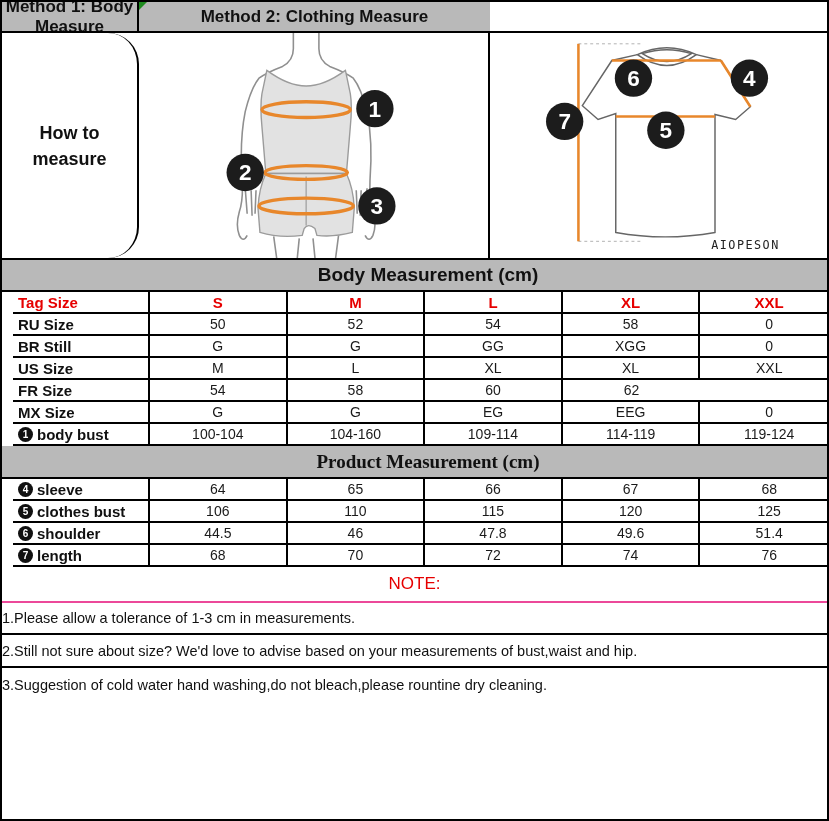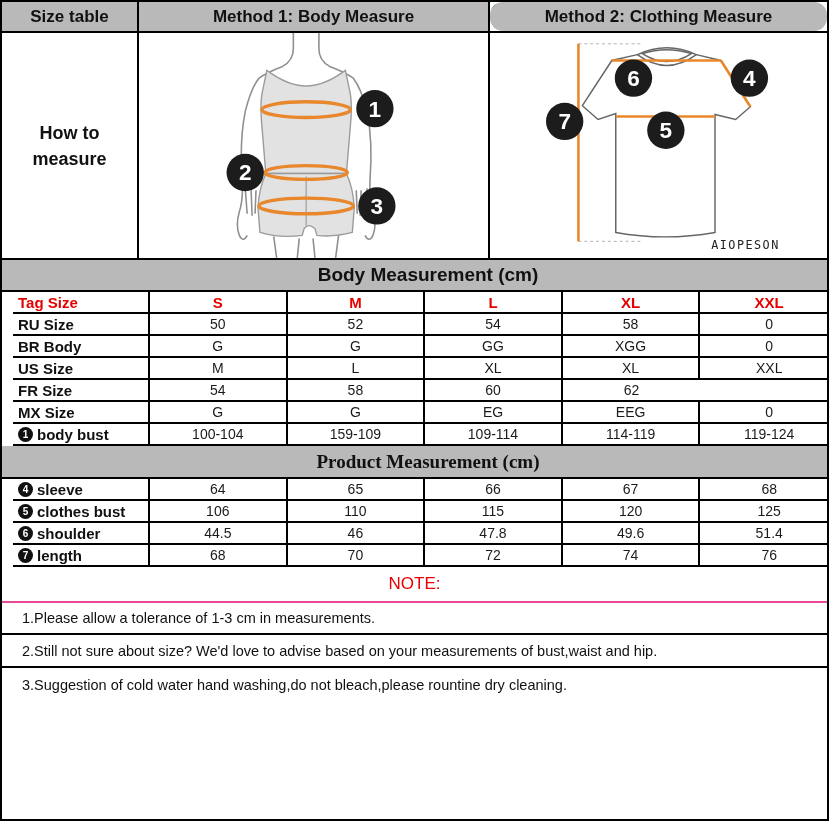--- a/index.html
+++ b/index.html
@@ -5,57 +5,56 @@
   * { margin:0; padding:0; box-sizing:border-box; }
   html,body { background:#fff; }
   body { font-family:"Liberation Sans", sans-serif; color:#111; }
   .sheet {
     position:relative; width:829px; height:821px;
     border:2px solid #000; background:#fff; overflow:hidden;
   }
   .row { display:grid; width:100%; border-bottom:2px solid #000; }
   .row:last-child { border-bottom:none; }
   .cell { border-right:2px solid #000; display:flex; align-items:center; overflow:hidden; }
-  .cell:last-child { border-right:none;border-radius:13px; }
+  .cell:last-child { border-right:none; }
   .center { justify-content:center; text-align:center; }
   .top-row { grid-template-columns:137px 351px 1fr; height:31px; }
   .top-cell { background:#b9b9b9; font-weight:bold; font-size:17px; position:relative; }
   .diagram-row { grid-template-columns:137px 351px 1fr; height:227px; }
-  .howto { font-weight:bold; font-size:18px; line-height:26px; }
+  .howto { font-weight:bold; font-size:18px; line-height:26px;border-radius:31px; }
   .section-bar { height:32px; background:#b9b9b9; font-weight:bold; font-size:19px;
     display:flex; align-items:center; justify-content:center; border-bottom:2px solid #000;padding-left:27px; }
   .t-row { grid-template-columns:137px repeat(5,1fr); height:22px;margin-left:11px; }
   .label-cell { font-weight:bold; font-size:15px; padding-left:5px; gap:4px; }
   .val-cell { font-size:14px; color:#1a1a1a; justify-content:center; }
   .red { color:#e60000; }
   .red-bold { color:#e60000; font-weight:bold; font-size:15px; }
   .note-title-row { height:36px; display:flex; align-items:center; justify-content:center;
     border-bottom:2px solid #ec4899; font-size:17px; }
   .note-row { display:flex; align-items:center; border-bottom:2px solid #000;
-    font-size:14.5px; padding-left:20px; }
+    font-size:14.5px; padding-left:0; }
   .n1 { height:32px; } .n2 { height:33px; } .n3 { height:33px; border-bottom:none; }
   .marker-dot {
     display:inline-flex; width:15px; height:15px; border-radius:50%;
     background:#111; color:#fff; font-size:10px; font-weight:bold;
     align-items:center; justify-content:center; flex:0 0 15px;
   }
   .green-corner {
     position:absolute; top:0; left:0; width:0; height:0;
     border-top:8px solid #1e8b1e; border-right:8px solid transparent;
   }
   .diag-cell { background:#fff; justify-content:center; align-items:flex-start; }
   svg { display:block; }
 </style>
 </head>
 <body>
 
 <div class="sheet">
 
   <div class="row top-row">
-    <div class="cell top-cell center">Size table</div>
     <div class="cell top-cell center">Method 1: Body  Measure</div>
     <div class="cell top-cell center">
       <span class="green-corner"></span>
       <span>Method 2: Clothing Measure</span>
     </div>
   </div>
 
   <div class="row diagram-row">
     <div class="cell center howto">
       <span style="white-space:normal; width:100px;">How to measure</span>
@@ -140,21 +139,21 @@
   <div class="row t-row">
     <div class="cell label-cell">RU Size</div>
     <div class="cell val-cell">50</div>
     <div class="cell val-cell">52</div>
     <div class="cell val-cell">54</div>
     <div class="cell val-cell">58</div>
     <div class="cell val-cell">0</div>
   </div>
 
   <div class="row t-row">
-    <div class="cell label-cell">BR Body</div>
+    <div class="cell label-cell">BR Still</div>
     <div class="cell val-cell">G</div>
     <div class="cell val-cell">G</div>
     <div class="cell val-cell">GG</div>
     <div class="cell val-cell">XGG</div>
     <div class="cell val-cell">0</div>
   </div>
 
   <div class="row t-row">
     <div class="cell label-cell">US Size</div>
     <div class="cell val-cell">M</div>
@@ -180,21 +179,21 @@
     <div class="cell val-cell">EEG</div>
     <div class="cell val-cell">0</div>
   </div>
 
   <div class="row t-row">
     <div class="cell label-cell">
       <span class="marker-dot">1</span>
       <span>body bust</span>
     </div>
     <div class="cell val-cell">100-104</div>
-    <div class="cell val-cell">159-109</div>
+    <div class="cell val-cell">104-160</div>
     <div class="cell val-cell">109-114</div>
     <div class="cell val-cell">114-119</div>
     <div class="cell val-cell">119-124</div>
   </div>
 
   <div class="section-bar" style="height:33px;font-family:Liberation Serif, serif;">Product Measurement (cm)</div>
 
   <div class="row t-row">
     <div class="cell label-cell">
       <span class="marker-dot">4</span>

